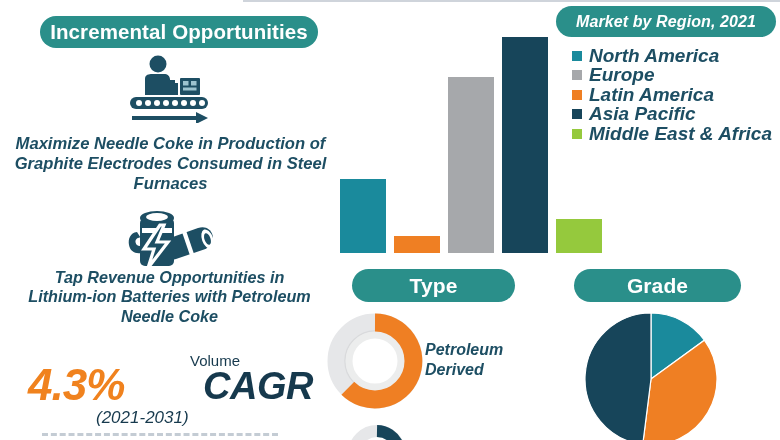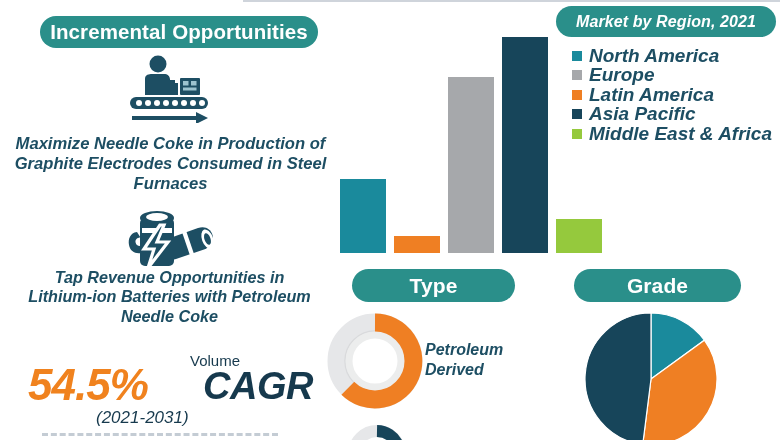--- a/index.html
+++ b/index.html
@@ -165,21 +165,21 @@
         <rect x="30" y="26" width="30" height="5" fill="#ffffff"></rect>
 
         <path d="M48 23 L32 47 L42 47 L36 66 L56 40 L45 40 L52 23 Z" fill="#1d4e63" stroke="#ffffff" stroke-width="3.2"></path>
       </g>
     </svg>
   </div>
 
   <div class="blurb" id="blurb-2">Tap Revenue Opportunities in Lithium-ion Batteries with Petroleum Needle Coke</div>
 
   <div id="cagr">
-    <div id="cagr-value">54.5%</div>
+    <div id="cagr-value">4.3%</div>
     <div id="cagr-volume">Volume</div>
     <div id="cagr-label">CAGR</div>
     <div id="cagr-years">(2021-2031)</div>
   </div>
   <div id="dash-rule"></div>
 
   <div id="barchart">
       <div class="bar" style="background: rgb(26, 138, 156); width: 46px; height: 74px; left: 4px;"></div>
       <div class="bar" style="background: rgb(239, 127, 35); width: 46px; height: 17px; left: 58px;"></div>
       <div class="bar" style="background: rgb(166, 168, 171); width: 46px; height: 176px; left: 112px;"></div>

